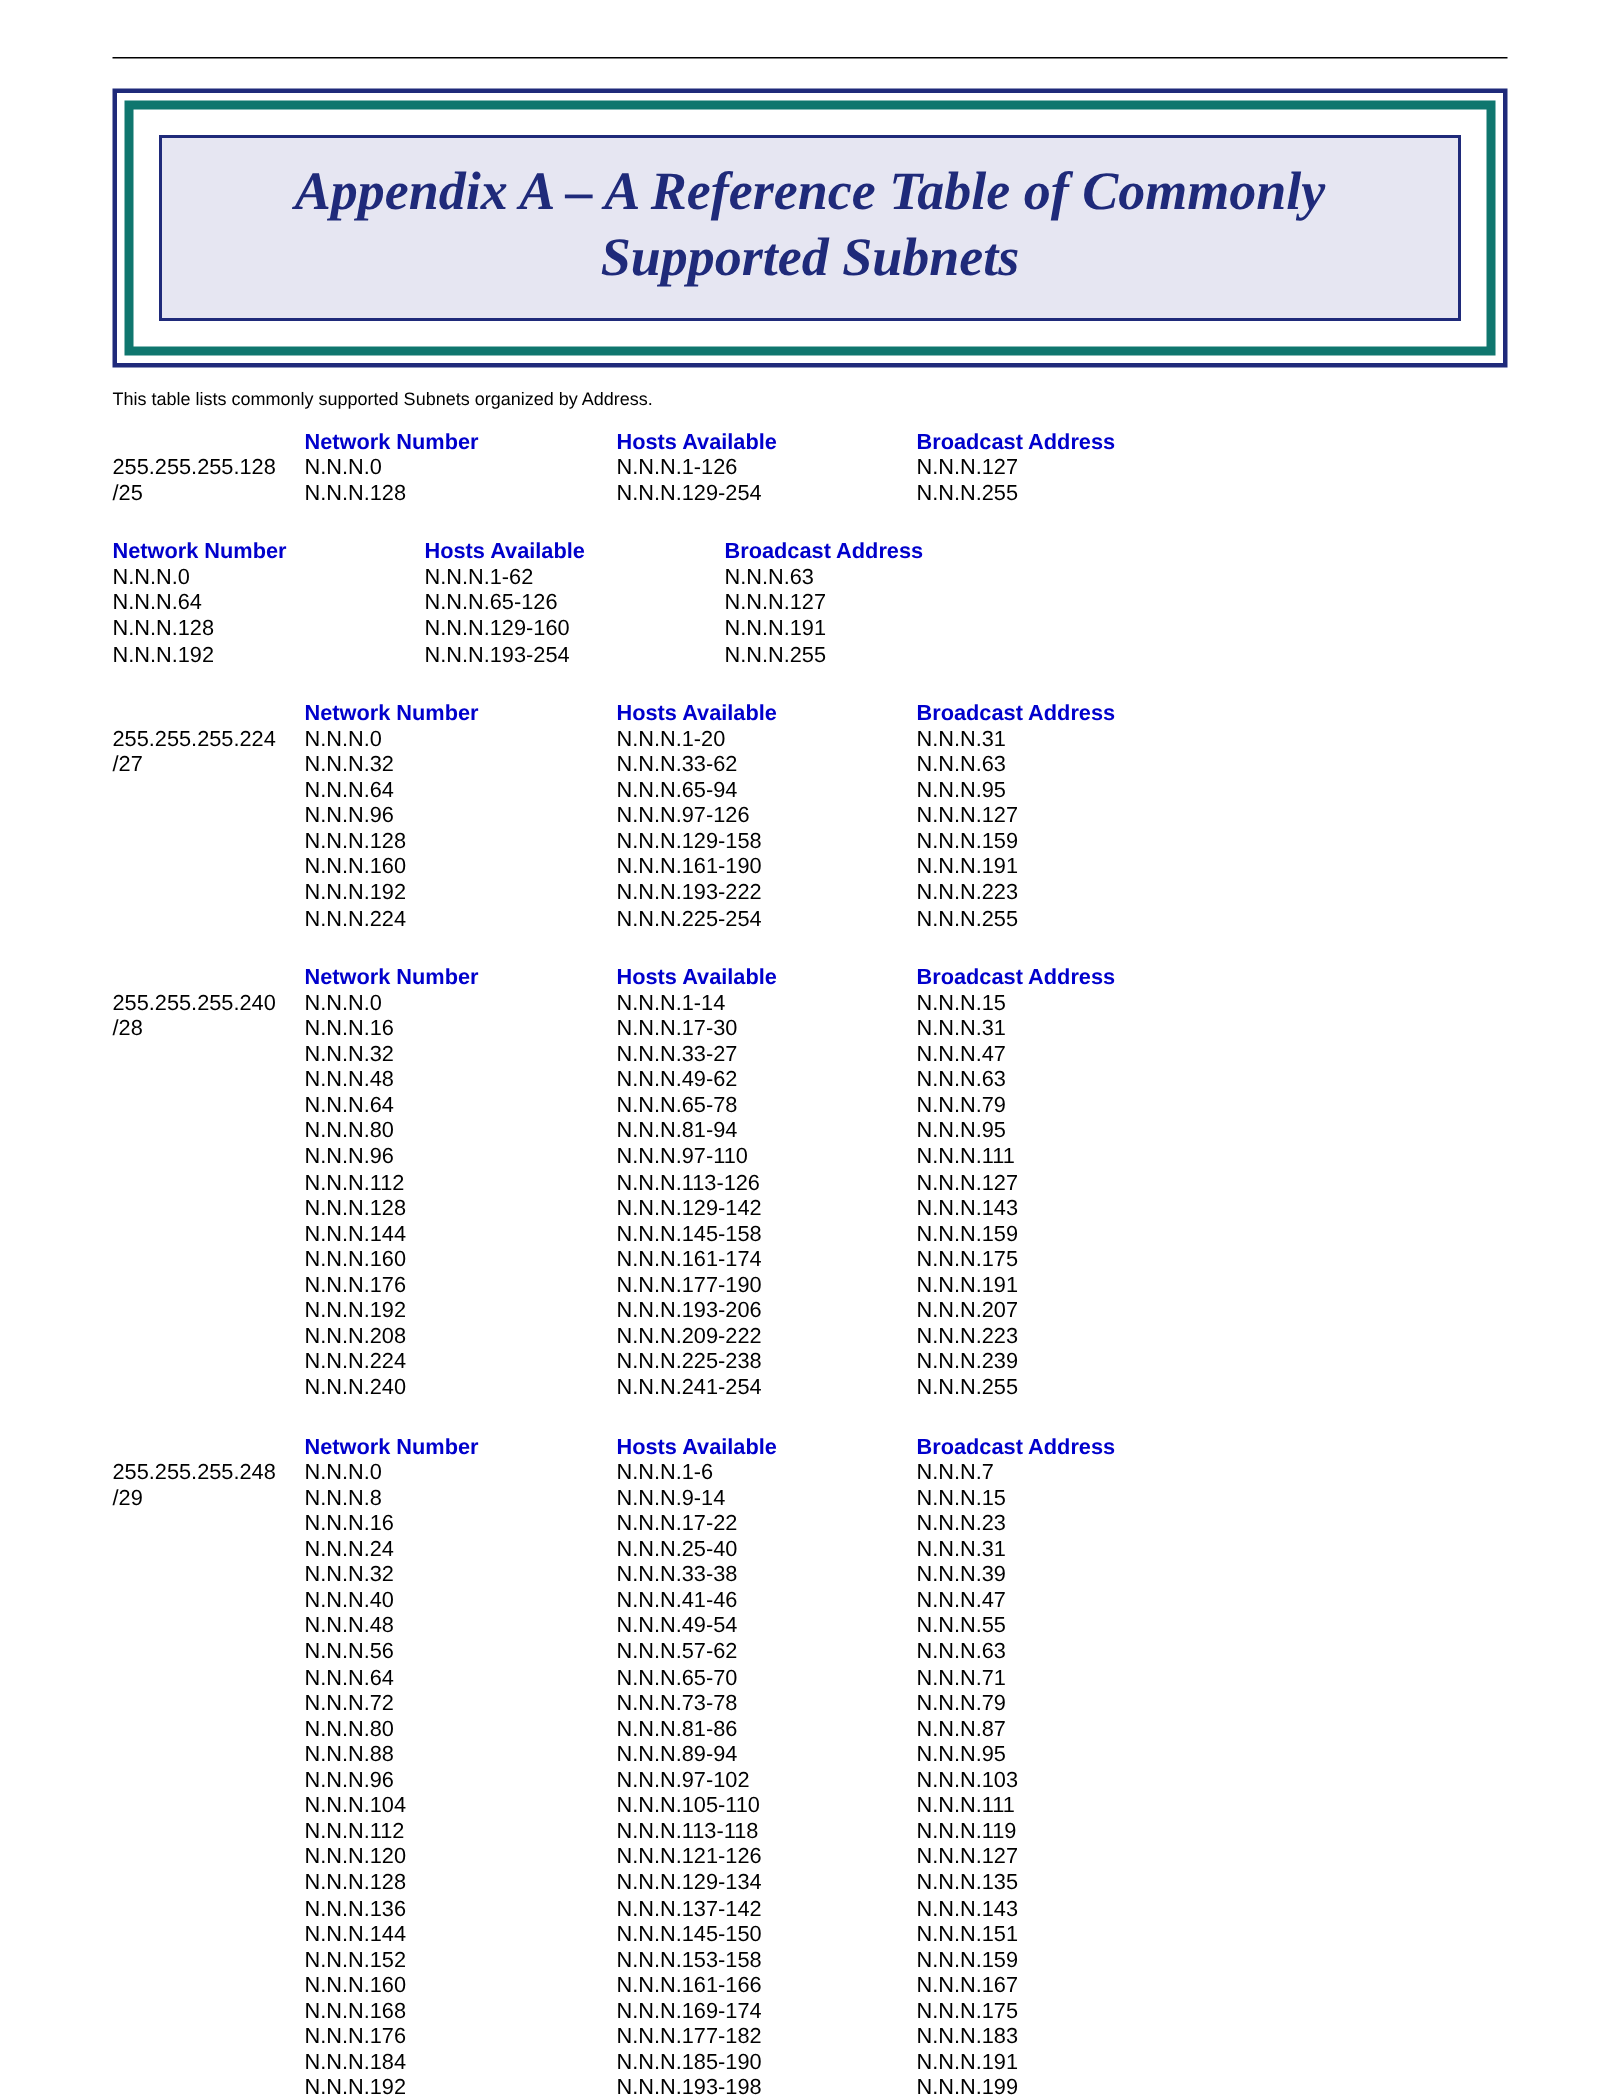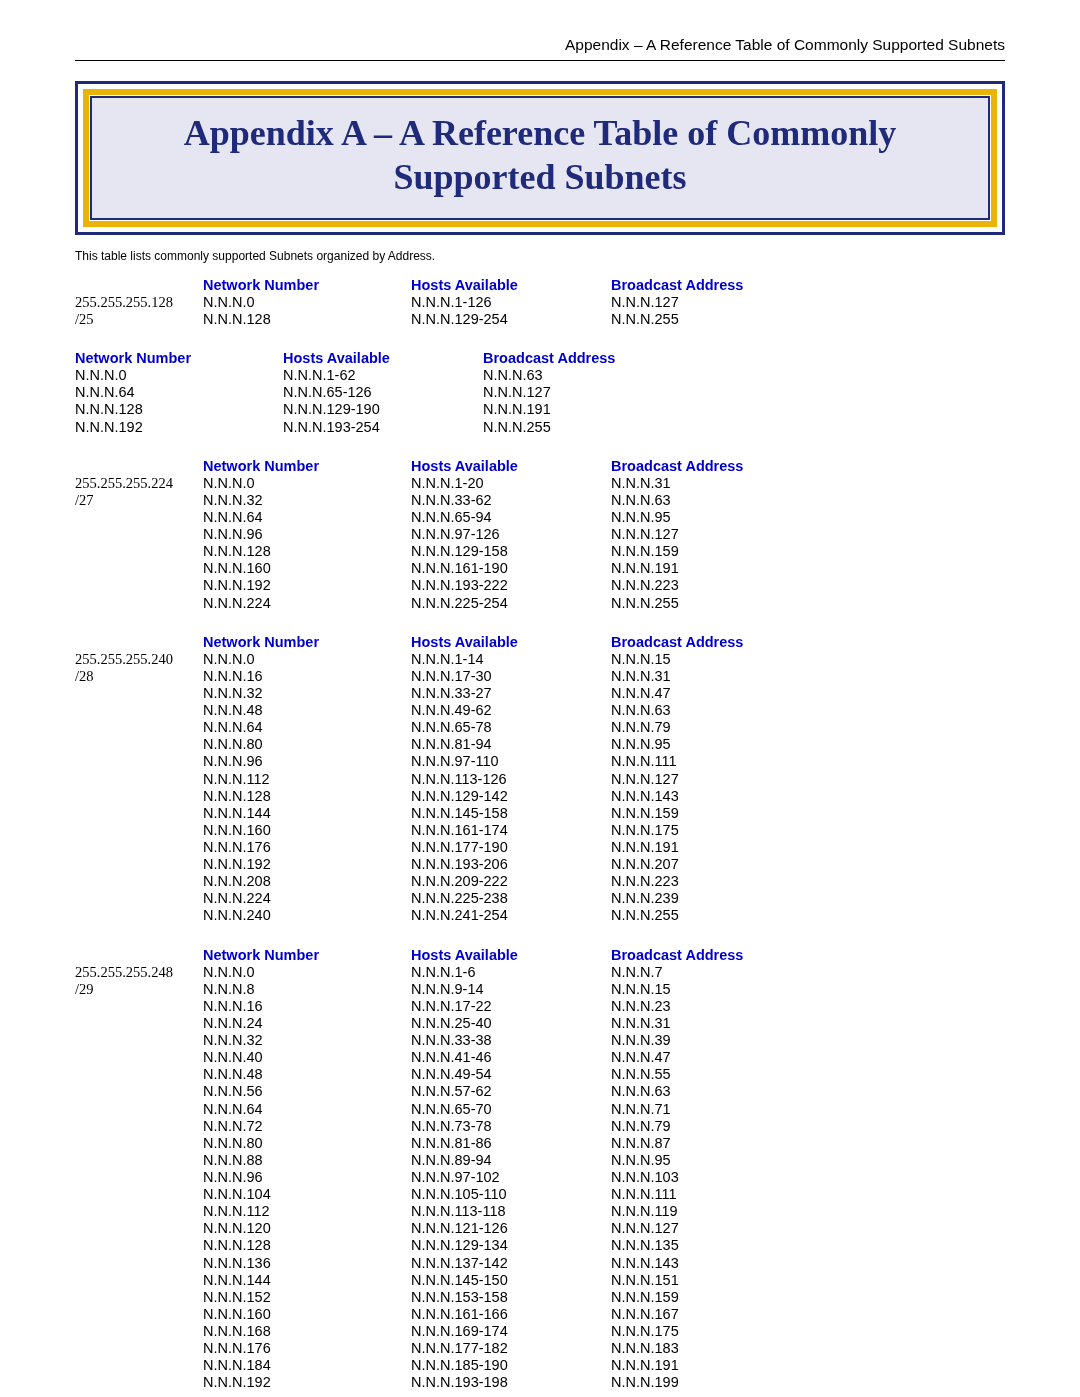--- a/index.html
+++ b/index.html
@@ -23,22 +23,23 @@
     border: none;
     border-top: 1px solid #000;
     margin: 2px 0 20px 0;
   }
   .title-frame {
     border: 3px solid #1f2a7a;
     padding: 5px;
     margin-bottom: 14px;
   }
   .title-frame2 {
-    border: 6px solid #eab308;
-    padding: 1px;
+    border: 6px solid #0f766e;
+    padding: 17px;
+    font-style: italic;
   }
   .title-frame3 {
     border: 2px solid #1f2a7a;
     background: #e6e6f2;
     text-align: center;
     padding: 14px 10px 18px;
   }
   .title-text {
     font-family: Georgia, 'Times New Roman', serif;
     font-weight: bold;
@@ -49,37 +50,36 @@
   .intro {
     margin: 10px 0 14px 0;
     font-size: 12px;
   }
   .section {
     display: flex;
     margin-bottom: 22px;
     font-size: 14.5px;
     line-height: 1.18;
   }
-  .col-mask  { width: 128px; flex: none; font-family: Liberation Serif, serif; }
+  .col-mask  { width: 128px; flex: none; }
   .col-net   { width: 208px; flex: none; }
   .col-hosts { width: 200px; flex: none; }
   .col-bcast { width: 220px; flex: none; }
   .col-header {
     color: #0000cc;
     font-weight: bold;
     margin-bottom: 0;
   }
   .cell { white-space: nowrap; }
 </style>
 </head>
 <body>
 
 <div class="page">
 
-  <div class="running-head">Appendix – A Reference Table of Commonly Supported Subnets</div>
   <hr class="hr1">
 
   <div class="title-frame">
     <div class="title-frame2">
       <div class="title-frame3">
         <div class="title-text">Appendix A – A Reference Table of Commonly Supported Subnets</div>
       </div>
     </div>
   </div>
 
@@ -113,21 +113,21 @@
           <div class="col-header">Network Number</div>
           <div class="cell">N.N.N.0</div>
           <div class="cell">N.N.N.64</div>
           <div class="cell">N.N.N.128</div>
           <div class="cell">N.N.N.192</div>
         </div>
         <div class="col-hosts">
           <div class="col-header">Hosts Available</div>
           <div class="cell">N.N.N.1-62</div>
           <div class="cell">N.N.N.65-126</div>
-          <div class="cell">N.N.N.129-190</div>
+          <div class="cell">N.N.N.129-160</div>
           <div class="cell">N.N.N.193-254</div>
         </div>
         <div class="col-bcast">
           <div class="col-header">Broadcast Address</div>
           <div class="cell">N.N.N.63</div>
           <div class="cell">N.N.N.127</div>
           <div class="cell">N.N.N.191</div>
           <div class="cell">N.N.N.255</div>
         </div>
       </div>

